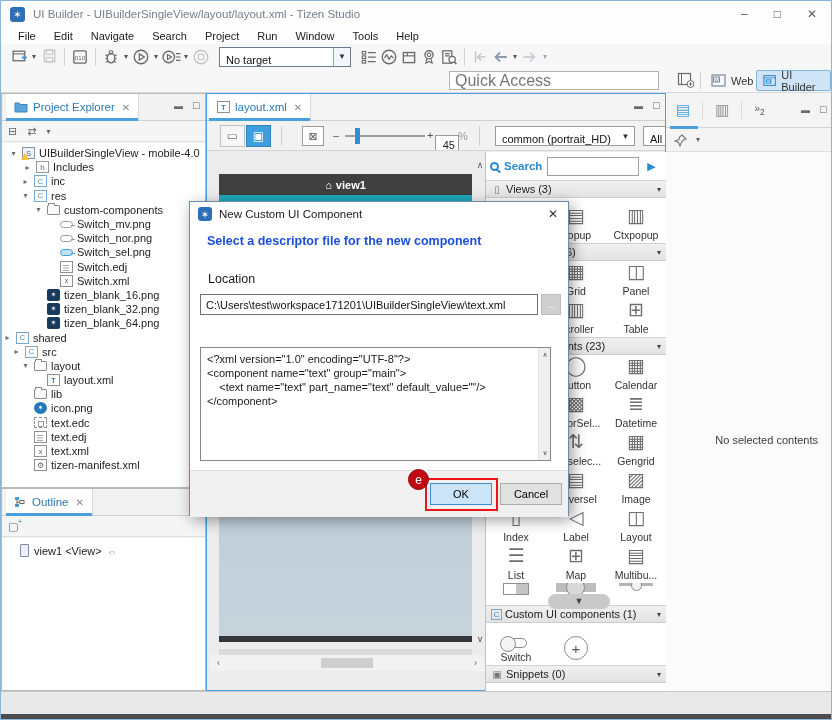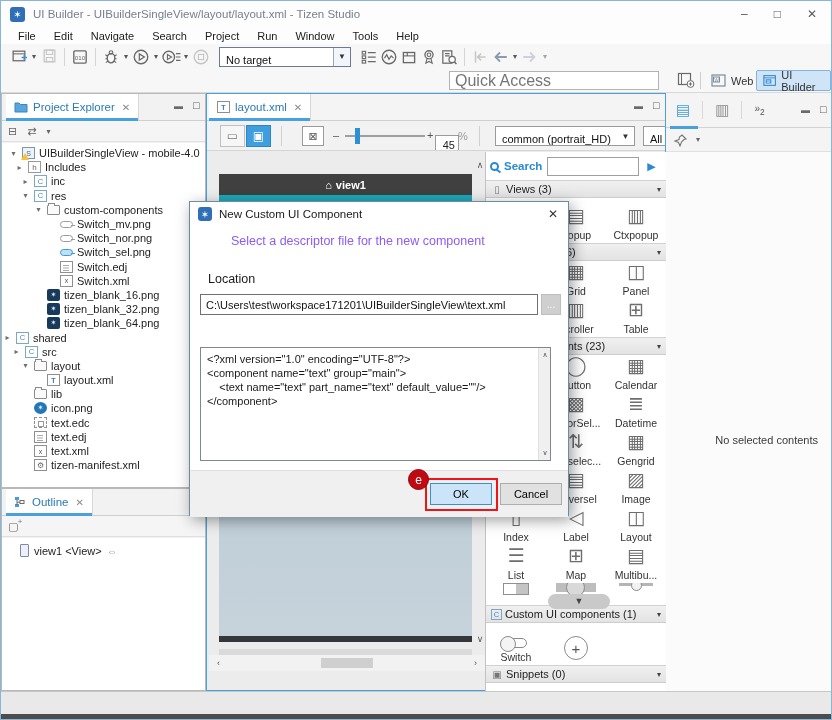--- a/index.html
+++ b/index.html
@@ -159,21 +159,21 @@
   .rcontent{position:absolute;left:0;top:59px;right:0;bottom:0;background:#fbfbfb;}
   .noselect{position:absolute;left:0;right:14px;top:282px;text-align:right;color:#3a3a3a;font-size:11px;}
   
   .statusbar{left:0;top:690px;width:100%;height:23px;background:#e9e9e9;border-top:1px solid #c7c7c7;}
   .darkstrip{left:0;top:713px;width:100%;height:7px;background:#4d4d4d;}
   
   .dialog{left:188px;top:200px;width:380px;height:315px;background:#fff;border:1px solid #6d8aa8;box-shadow:3px 4px 14px rgba(0,0,0,.4);z-index:50;}
   .dlg-title{height:24px;display:flex;align-items:center;gap:7px;padding:0 8px;background:#fff;}
   .dlg-title-text{font-size:11.5px;color:#1a1a1a;flex:1;}
   .dlg-close{color:#333;font-size:12px;padding-right:2px;}
-  .dlg-heading{position:absolute;left:17px;top:32px;font-size:12.5px;font-weight:normal;color:#8b5cf6;margin-left:24px;}
+  .dlg-heading{position:absolute;left:17px;top:32px;font-size:12.5px;font-weight:bold;color:#1d4ed8;}
   .dlg-loc-label{position:absolute;left:18px;top:70px;font-size:12.5px;color:#1a1a1a;}
   .dlg-input{position:absolute;left:10px;top:92px;width:338px;height:21px;border:1px solid #707070;background:#fff;font-size:11px;padding:0 5px;color:#111;font-family:inherit;}
   .dlg-browse{position:absolute;left:351px;top:92px;width:20px;height:21px;background:#cfcfcf;border:1px solid #bdbdbd;color:#fafafa;text-align:center;line-height:19px;font-size:10px;}
   .dlg-textarea{position:absolute;left:10px;top:145px;width:351px;height:114px;border:1px solid #82878f;background:#fff;padding:4px 16px 4px 6px;overflow:hidden;}
   .xline{white-space:pre;font-size:11px;color:#1a1a1a;line-height:14px;}
   .ta-scroll{position:absolute;right:0;top:0;bottom:0;width:12px;background:#f0f0f0;border-left:1px solid #e0e0e0;}
   .ta-arrow{position:absolute;left:0;width:12px;text-align:center;font-size:7px;color:#505050;}
   .dlg-footer{position:absolute;left:0;top:268px;width:100%;height:47px;background:#f0f0f0;border-top:1px solid #dfdfdf;}
   .btn{position:absolute;top:281px;width:62px;height:22px;border:1px solid #adadad;background:#e1e1e1;text-align:center;line-height:20px;font-size:11px;color:#000;}
   .btn-ok{left:240px;background:#cce4f7;border-color:#3d8fd0;}
@@ -376,21 +376,21 @@
       <span style="font-size:8px">▾</span>
     </div>
     <div class="tree">
 
         <div class="trow" style="padding-left: 7px;">
           <span class="tw tw-v"></span>
           <span class="ti ti-proj"></span>
           <span class="tt">UIBuilderSingleView - mobile-4.0</span>
         </div>
 
-        <div class="trow" style="padding-left: 13px;">
+        <div class="trow" style="padding-left: 21px;">
           <span class="tw tw-c"></span>
           <span class="ti ti-inc"></span>
           <span class="tt">Includes</span>
         </div>
 
         <div class="trow" style="padding-left: 19px;">
           <span class="tw tw-c"></span>
           <span class="ti ti-c"></span>
           <span class="tt">inc</span>
         </div>

